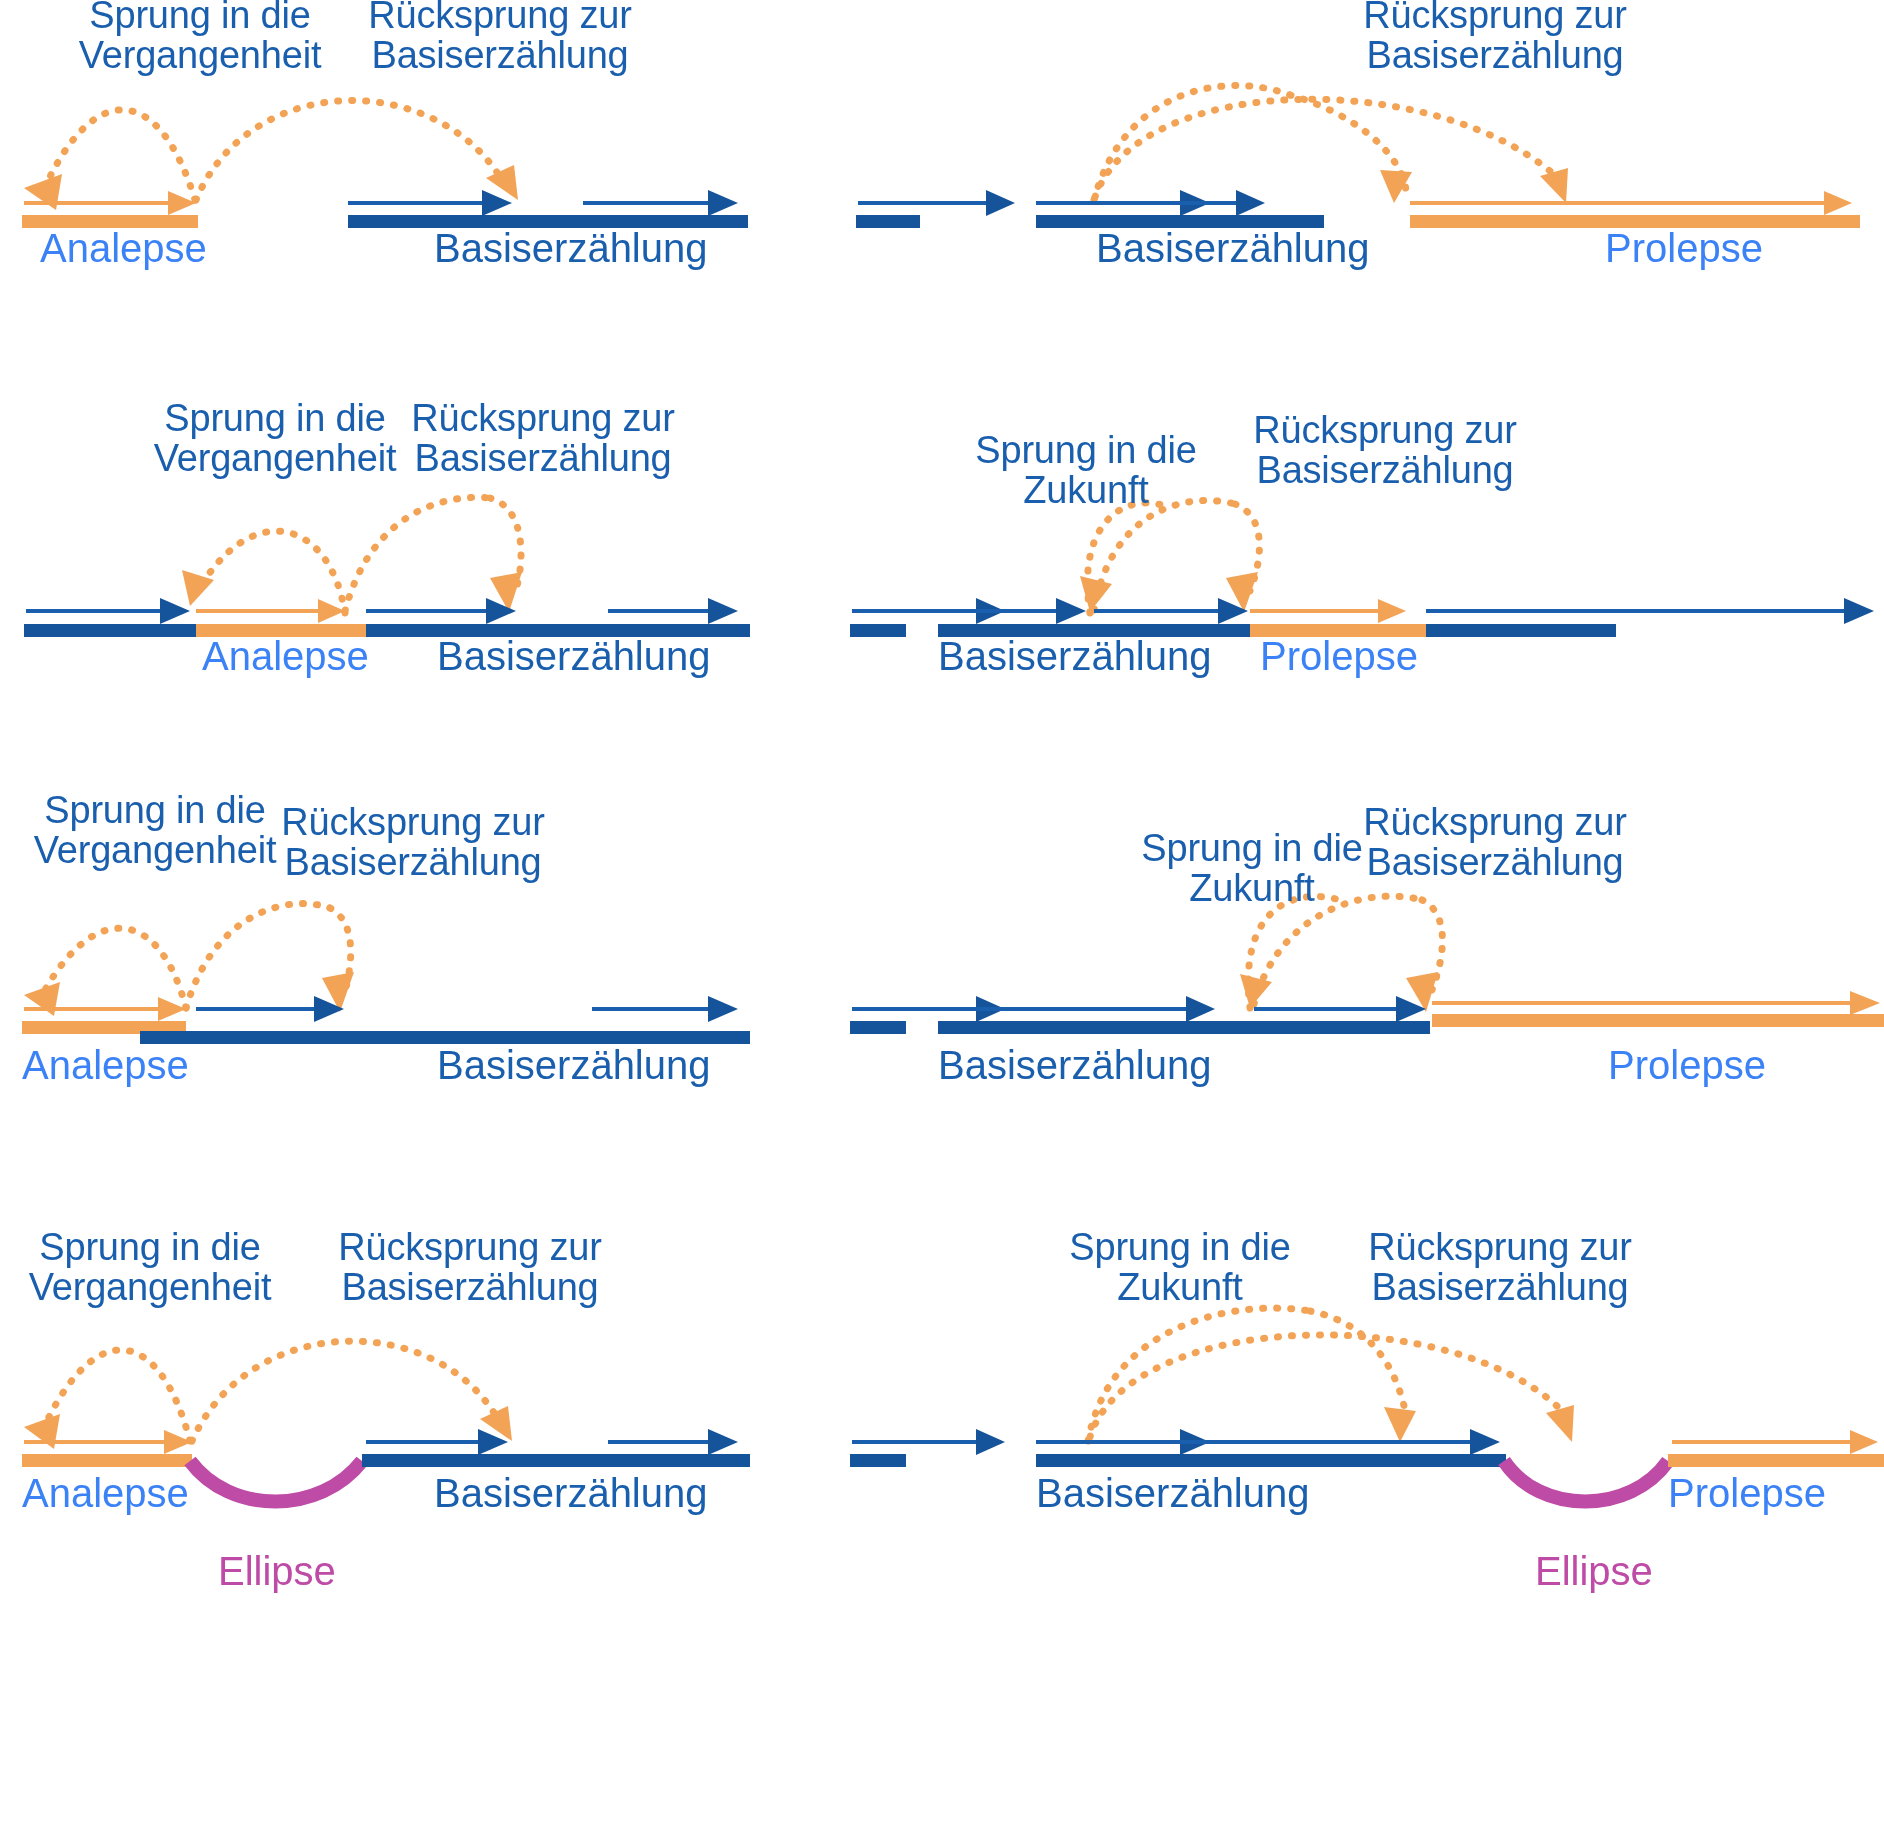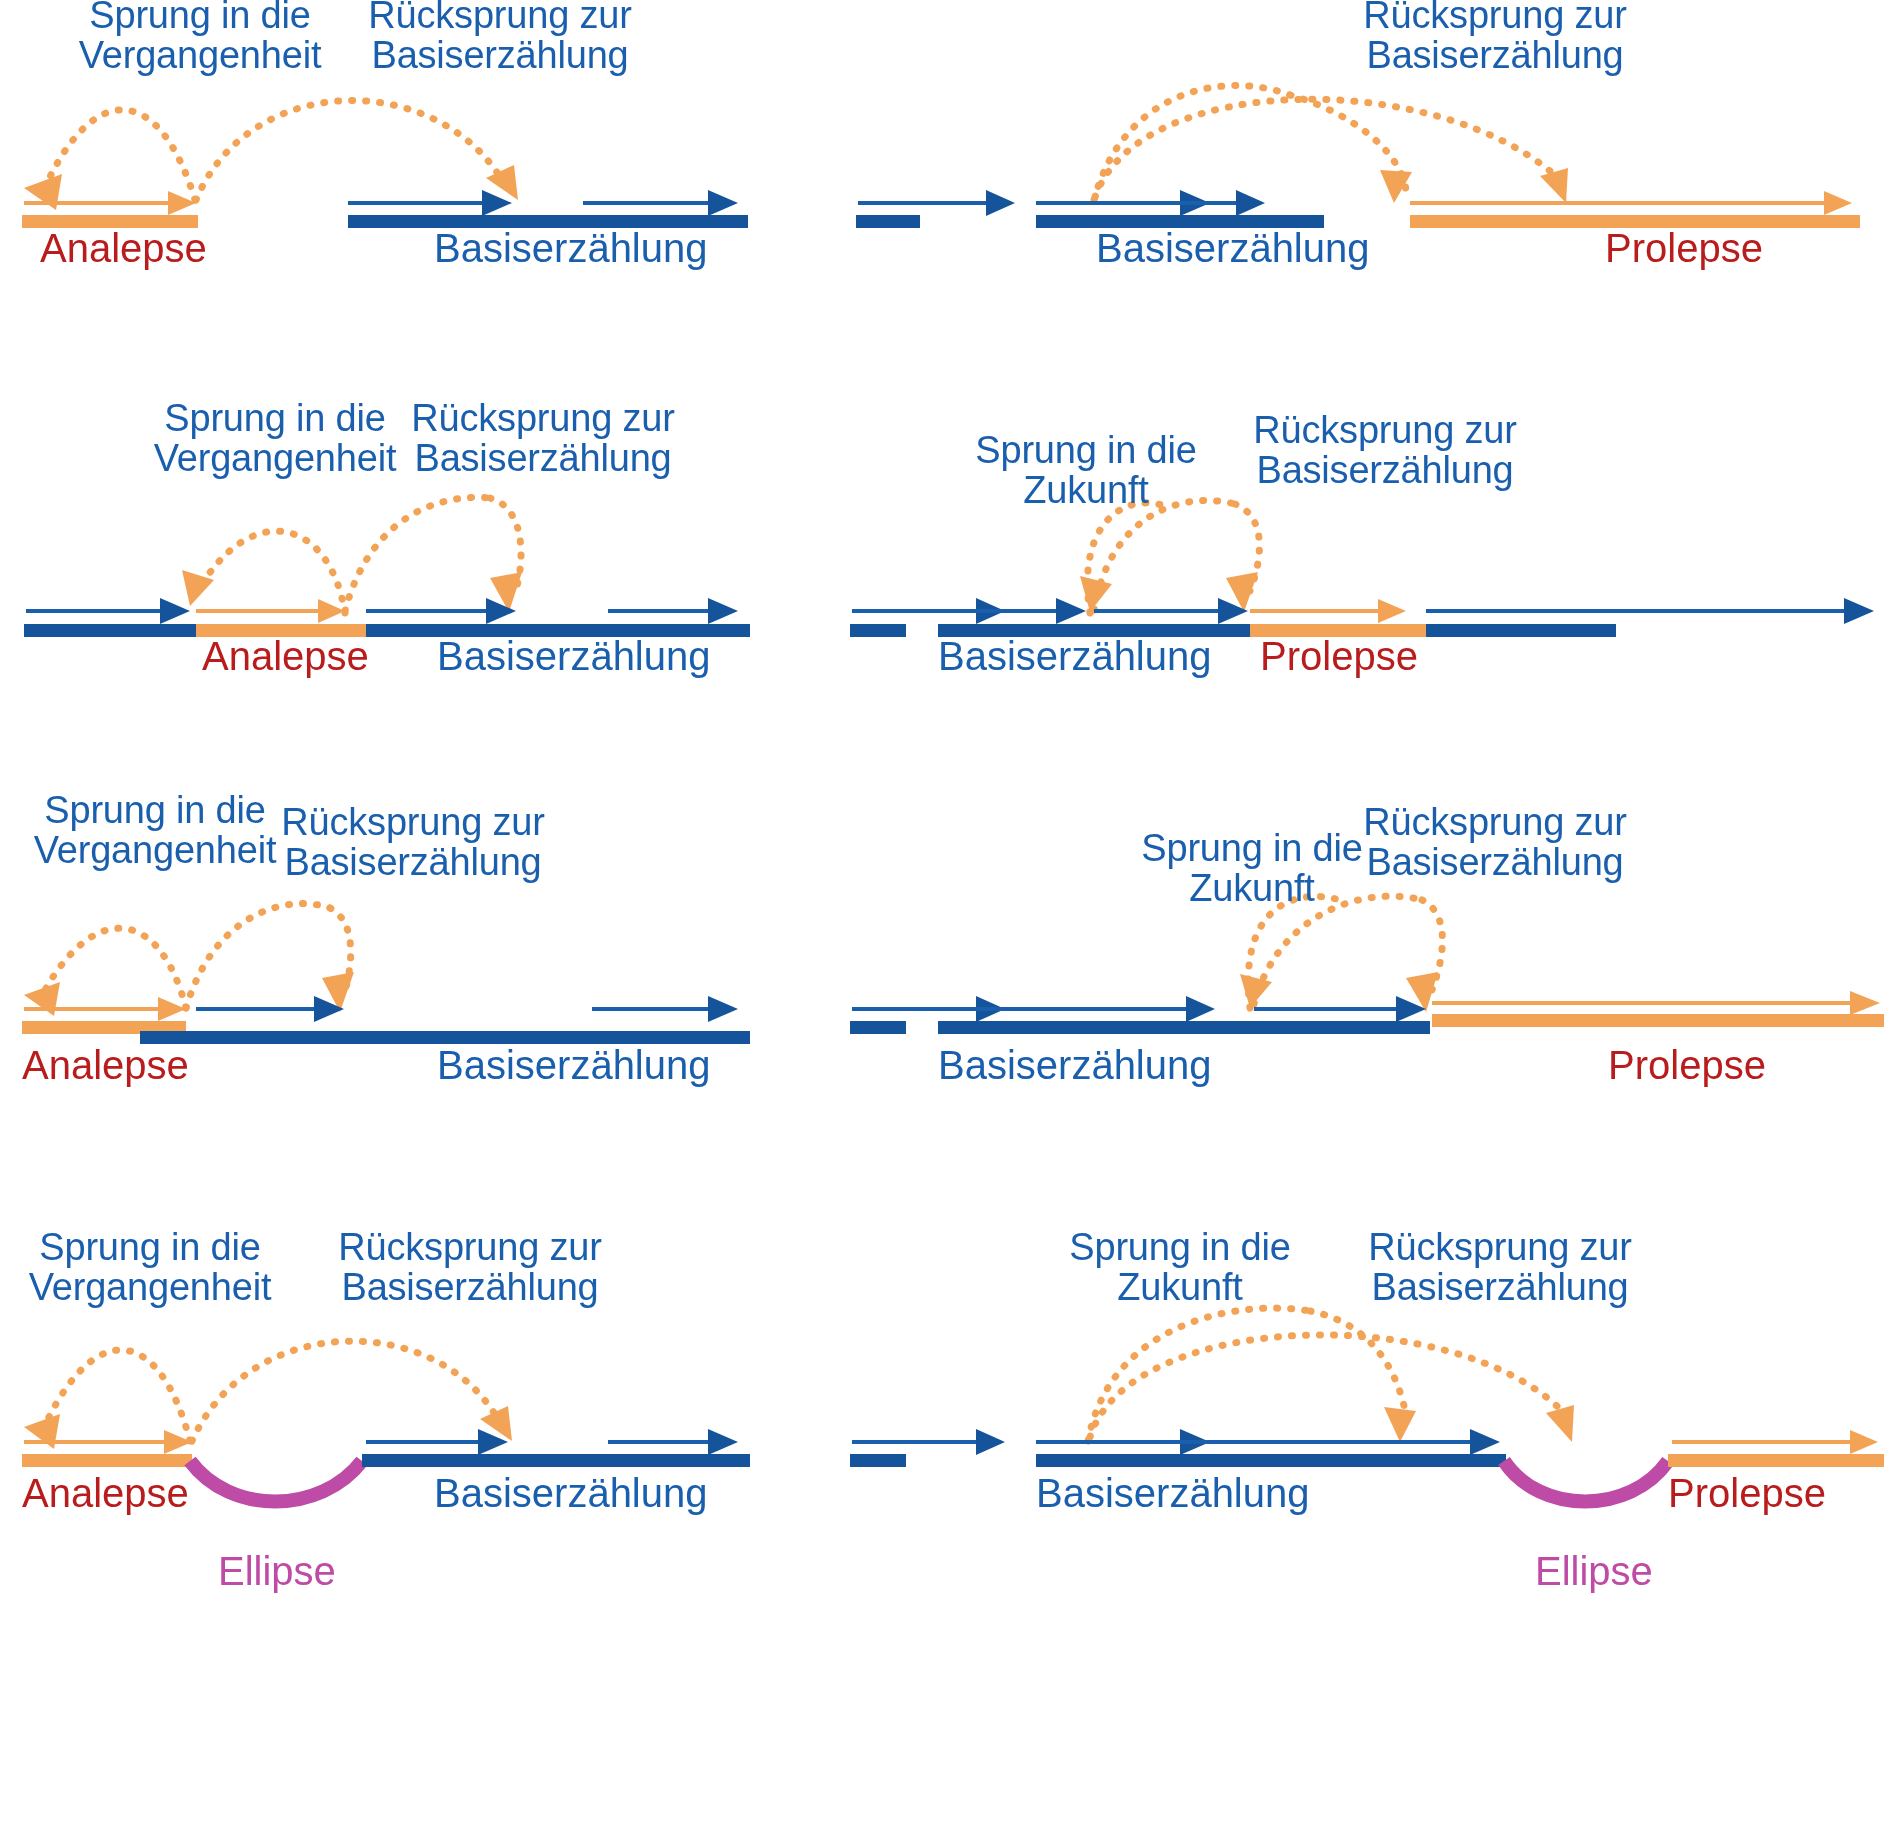--- a/index.html
+++ b/index.html
@@ -19,21 +19,21 @@
     letter-spacing:-0.2px;
   }
   .cap.blue{color:#1A5FAE;}
   .lbl{
     position:absolute;
     font-size:40px;
     line-height:1.0;
     white-space:nowrap;
   }
   .lbl.blue{color:#1A5FAE;}
-  .lbl.orange{color:#b91c1c;}
+  .lbl.orange{color:#3b82f6;}
   .lbl.purple{color:#BE4BA6;margin-top:36px;}
 </style>
 </head>
 <body>
 
 <div class="stage">
 
   <div class="panel" style="left:0;top:0;width:780px;height:290px;">
     <div class="cap blue" style="left:40px;top:-5px;width:320px;">Sprung in die
 Vergangenheit</div>

